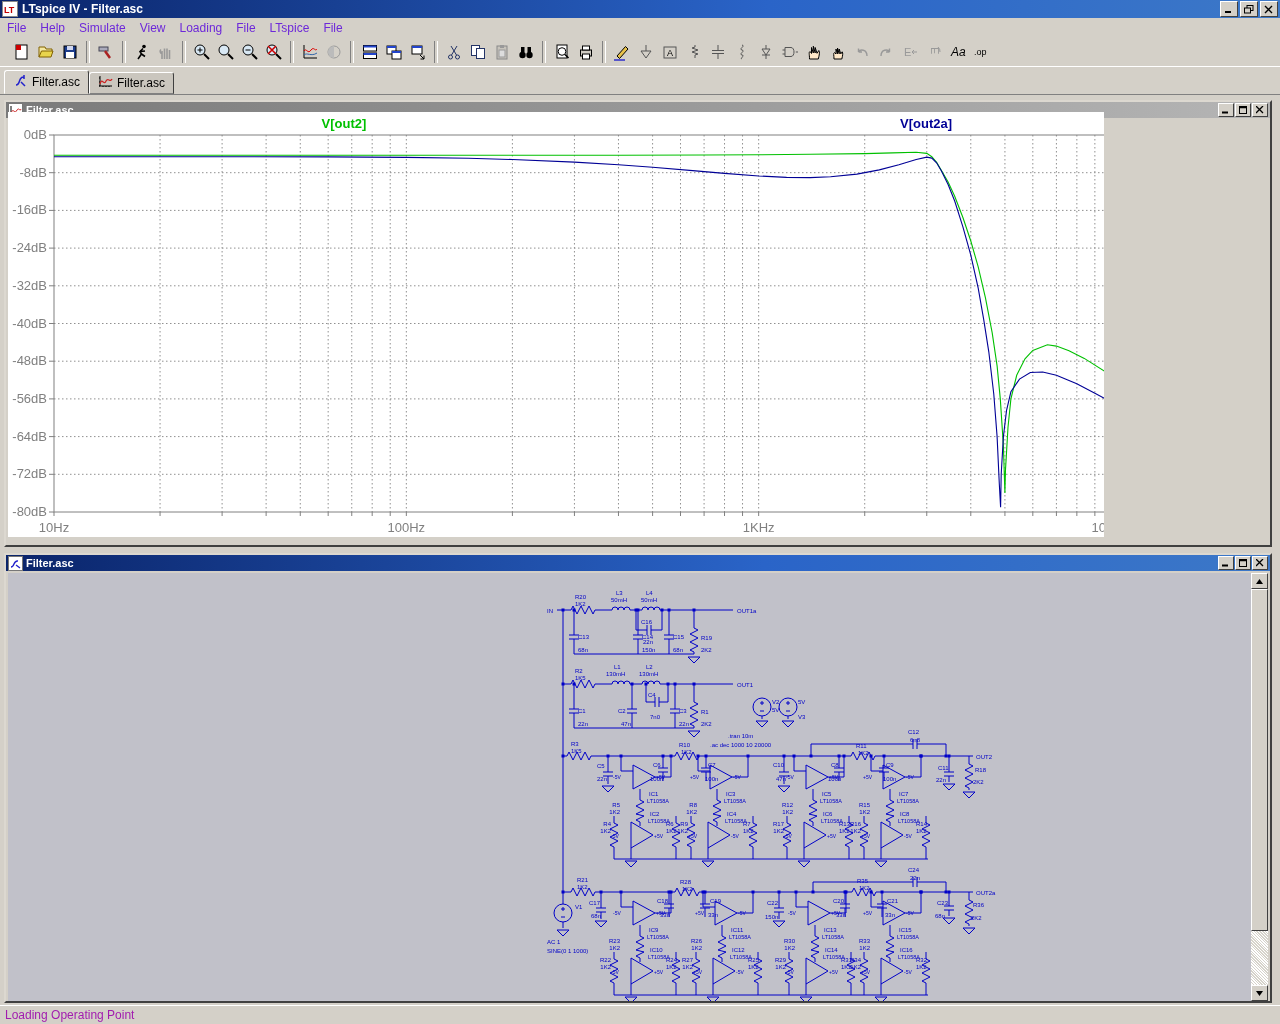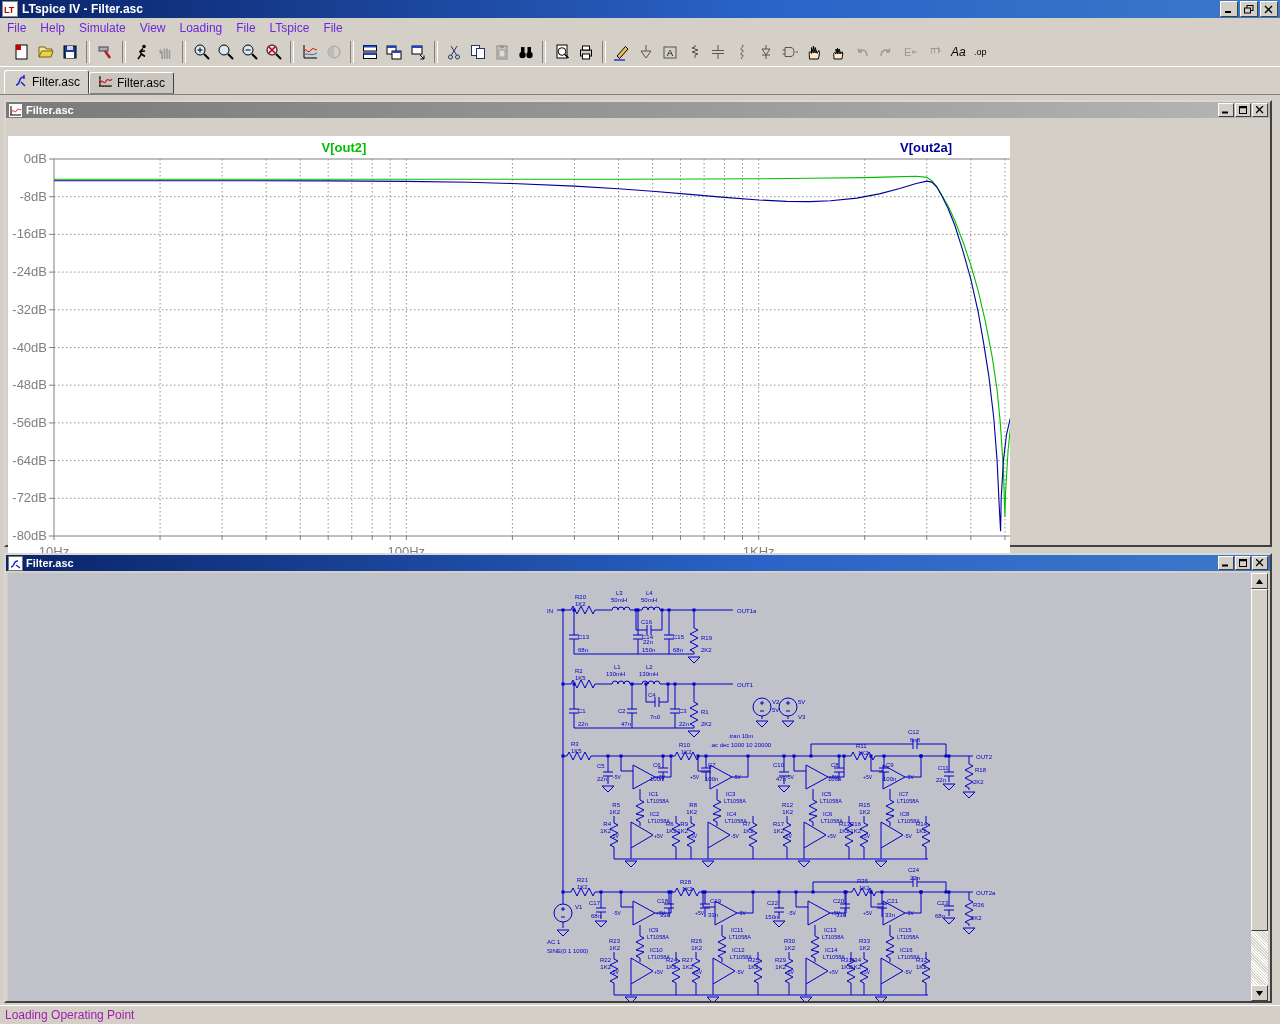--- a/index.html
+++ b/index.html
@@ -24,21 +24,21 @@
   .tab{height:22px;display:flex;align-items:center;gap:4px;font-size:12px;padding:0 8px;
     border:1px solid;border-color:#fff #404040 #d4d0c8 #fff;border-radius:3px 3px 0 0;background:#d4d0c8;position:relative}
   .tab.inactive{height:20px;background:#cac6be;border-bottom:1px solid #808080}
   .child{position:absolute;left:4px;width:1268px;background:#d4d0c8;border:2px solid;border-color:#dcd8d0 #404040 #404040 #dcd8d0;box-sizing:border-box}
   .ctitle{height:16px;display:flex;align-items:center;gap:3px;padding:0 2px;color:#fff;font-size:11px;font-weight:bold}
   .ctitle.active{background:linear-gradient(90deg,#0a246a,#2a64c8 60%,#3c78c8)}
   .ctitle.inactive{background:linear-gradient(90deg,#7a7a7a,#b5b5b5)}
   .cbtn{width:14px;height:12px;background:#d4d0c8;border:1px solid;border-color:#fff #404040 #404040 #fff;display:flex;align-items:center;justify-content:center}
   .ctitle .winbtns{gap:1px}
   .cicon{width:13px;height:13px;background:#fff;border:1px solid #777}
-  .wave-content{position:absolute;left:2px;top:34px;width:1002px;height:425px;background:#fff;overflow:hidden}
+  .wave-content{position:absolute;left:2px;top:10px;width:1096px;height:425px;background:#fff;overflow:hidden}
   .schem-content{position:absolute;left:2px;top:18px;width:1245px;height:428px;background:#c1c1c9;overflow:hidden}
   .vscroll{position:absolute;right:2px;top:18px;width:17px;height:428px;
     background:repeating-linear-gradient(45deg,#fff 0 1px,#d6d3ca 1px 2px)}
   .sbtn{position:absolute;left:0;width:17px;height:16px;background:#d4d0c8;border:1px solid;border-color:#fff #404040 #404040 #fff;box-sizing:border-box;display:flex;align-items:center;justify-content:center;font-size:8px;color:#000}
   .sthumb{position:absolute;left:0;top:16px;width:17px;height:342px;background:#d4d0c8;border:1px solid;border-color:#fff #404040 #404040 #fff;box-sizing:border-box}
   .statusbar{position:absolute;left:0;top:1005px;width:1280px;height:19px;background:#d4d0c8;border-top:1px solid #fff;
     font-size:12px;color:#a21caf;display:flex;align-items:center;padding-left:5px;box-sizing:border-box}
   svg text{font-family:"Liberation Sans",sans-serif}
 </style>
 </head>

